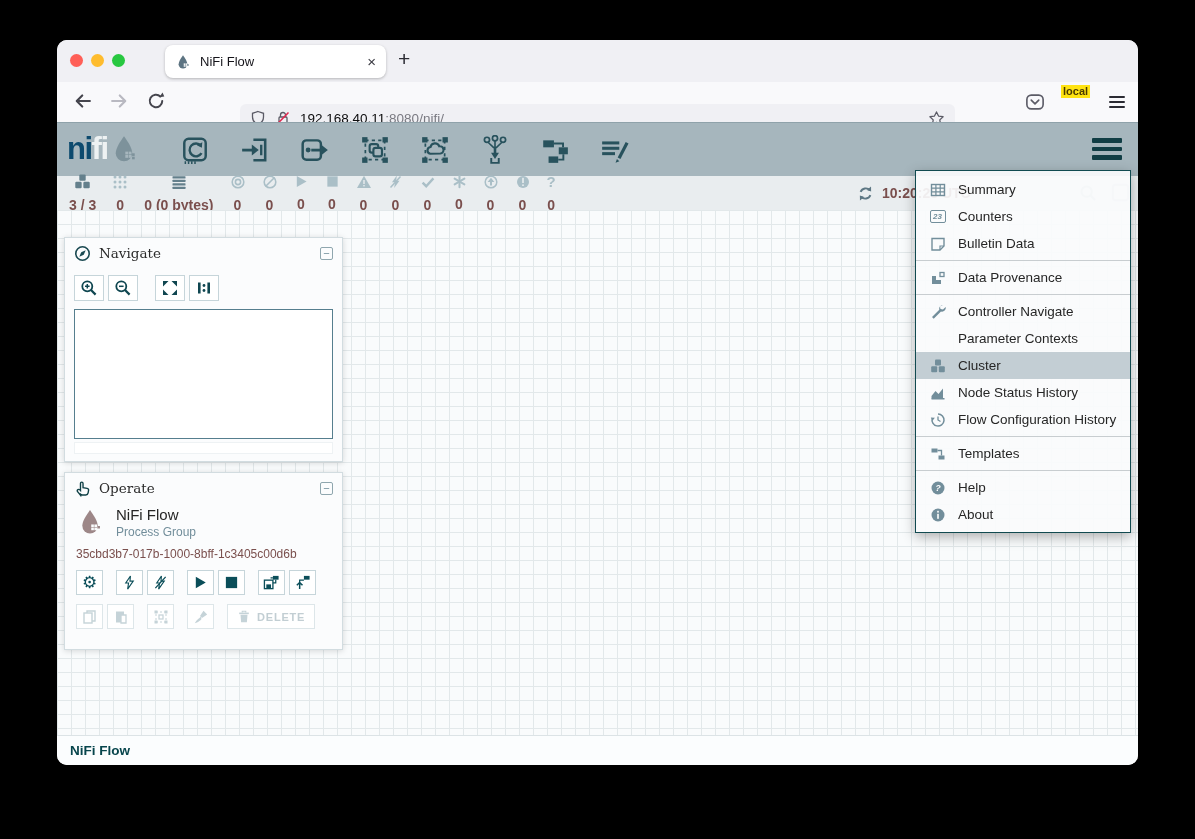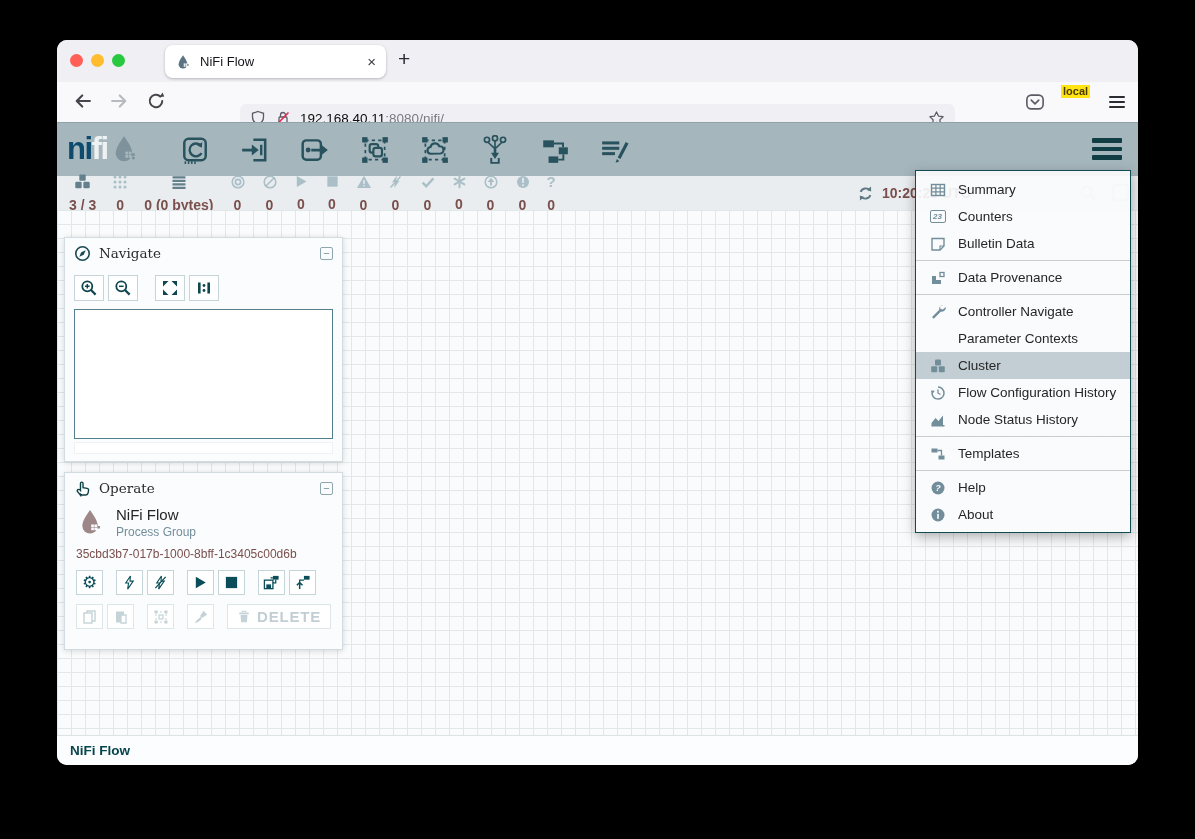--- a/index.html
+++ b/index.html
@@ -73,21 +73,21 @@
   .op-body { padding:2px 11px 0; }
   .op-comp { display:flex; align-items:center; gap:12px; }
   .op-name { font-size:15px; color:#262626; }
   .op-type { font-size:12px; color:#728e9b; margin-top:2px; }
   .op-id { font-size:12px; color:#7a4f4d; margin-top:8px; white-space:nowrap; }
   .op-row { display:flex; gap:4px; margin-top:9px; align-items:center; }
   .op-btn { width:27px; height:25px; background:#fff; border:1px solid #c6d5da; display:flex; align-items:center; justify-content:center; }
   .op-btn.gsep { margin-left:9px; }
   .op-btn.dis { border-color:#dde6e9; }
   .del-btn { height:25px; background:#fff; border:1px solid #dde6e9; display:flex; align-items:center; gap:6px; padding:0 9px; margin-left:9px; }
-  .del-label { font-size:15px; font-weight:bold; letter-spacing:.8px; color:#c2ced3; }
+  .del-label { font-size:11px; font-weight:bold; letter-spacing:.8px; color:#c2ced3; }
   .gear-glyph { font-size:17px; color:#0b4e59; line-height:1; }
 
   
   .menu { position:absolute; left:858px; top:130px; width:216px; height:363px; background:rgba(250,251,252,0.92); border:1px solid #114a50; box-shadow:0 4px 12px rgba(0,0,0,.3); padding:5px 0; z-index:10; }
   .menu-item { height:27px; display:flex; align-items:center; padding:0 12px; gap:11px; }
   .menu-item.hl { background:#c3ced4; }
   .mi { width:19px; display:flex; justify-content:center; align-items:center;font-style:italic; }
   .menu-label { font-size:13.5px; color:#262626; white-space:nowrap; }
   .mdiv { height:1px; background:#c8cdd0; margin:3px 0; }
   .counters-box { width:16px; height:13px; border:1.3px solid #728e9b; border-radius:2px; font-size:8px; font-weight:bold; color:#728e9b; text-align:center; line-height:11px; }
@@ -643,36 +643,36 @@
             <rect x="5" y="1.4" width="6" height="6" rx="1" fill="#728e9b"></rect>
             <rect x="1.2" y="8.3" width="6" height="6" rx="1" fill="#728e9b"></rect>
             <rect x="8.8" y="8.3" width="6" height="6" rx="1" fill="#728e9b"></rect>
           </svg>
         </span>
       <span class="menu-label">Cluster</span>
     </div>
     <div class="menu-item">
       <span class="mi">
           <svg width="16" height="16" viewBox="0 0 16 16">
+            <path d="M1.5 13.5V11l4-5 3 3 4.5-5.5v10z" fill="#728e9b"></path>
+            <rect x="1.5" y="13" width="13" height="1.5" fill="#728e9b"></rect>
+          </svg>
+        </span>
+      <span class="menu-label">Node Status History</span>
+    </div>
+    <div class="menu-item">
+      <span class="mi">
+          <svg width="16" height="16" viewBox="0 0 16 16">
             <path d="M8 2a6 6 0 1 1-5.7 4.2" fill="none" stroke="#728e9b" stroke-width="1.5"></path>
             <path d="M.8 5.4 4.8 5.8 2.6 8.8z" fill="#728e9b"></path>
             <path d="M8 4.5V8l2.5 1.5" fill="none" stroke="#728e9b" stroke-width="1.3"></path>
           </svg>
         </span>
       <span class="menu-label">Flow Configuration History</span>
     </div>
-    <div class="menu-item">
-      <span class="mi">
-          <svg width="16" height="16" viewBox="0 0 16 16">
-            <path d="M1.5 13.5V11l4-5 3 3 4.5-5.5v10z" fill="#728e9b"></path>
-            <rect x="1.5" y="13" width="13" height="1.5" fill="#728e9b"></rect>
-          </svg>
-        </span>
-      <span class="menu-label">Node Status History</span>
-    </div>
     <div class="mdiv"></div>
     <div class="menu-item">
       <span class="mi">
           <svg width="16" height="16" viewBox="0 0 16 16">
             <rect x="1.5" y="2.5" width="6" height="4" fill="#728e9b"></rect>
             <rect x="8.5" y="9.5" width="6" height="4" fill="#728e9b"></rect>
             <path d="M7.5 4.5h4v5" fill="none" stroke="#728e9b" stroke-width="1.3"></path>
           </svg>
         </span>
       <span class="menu-label">Templates</span>

